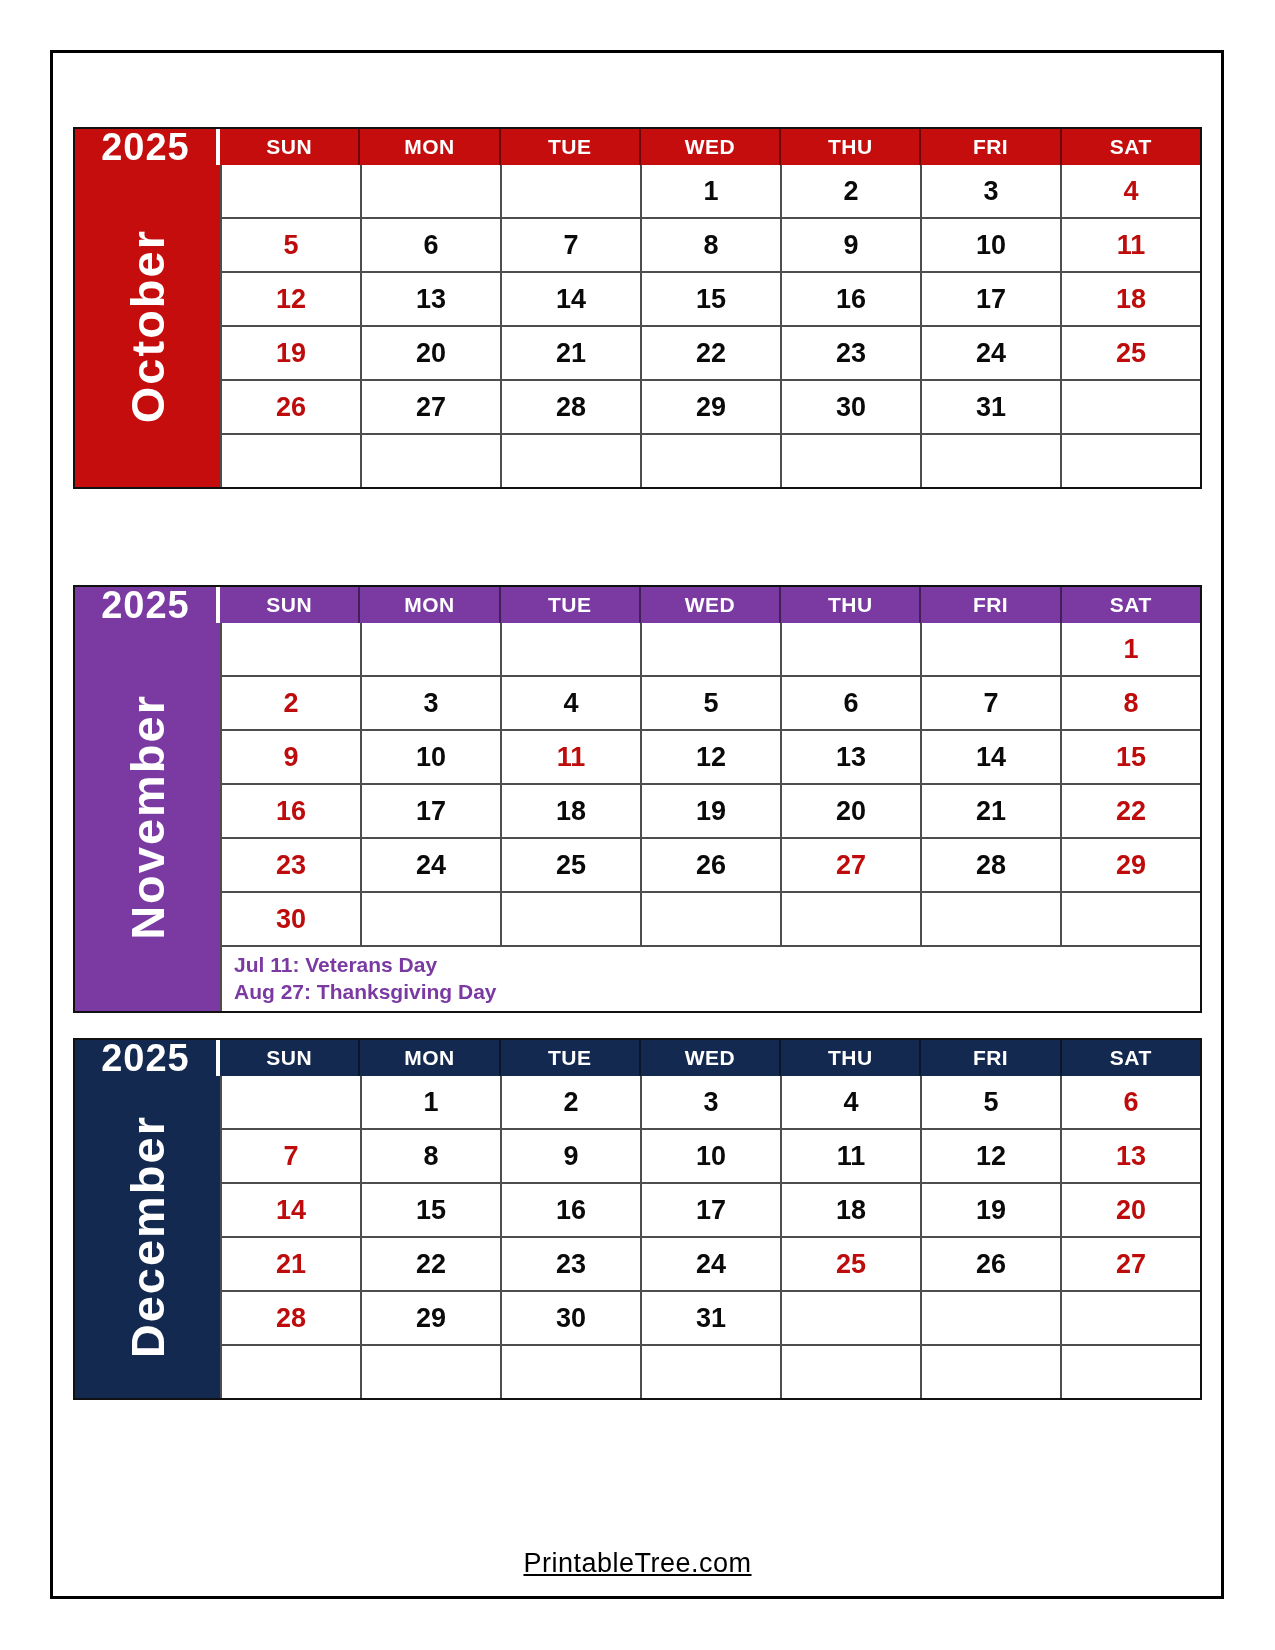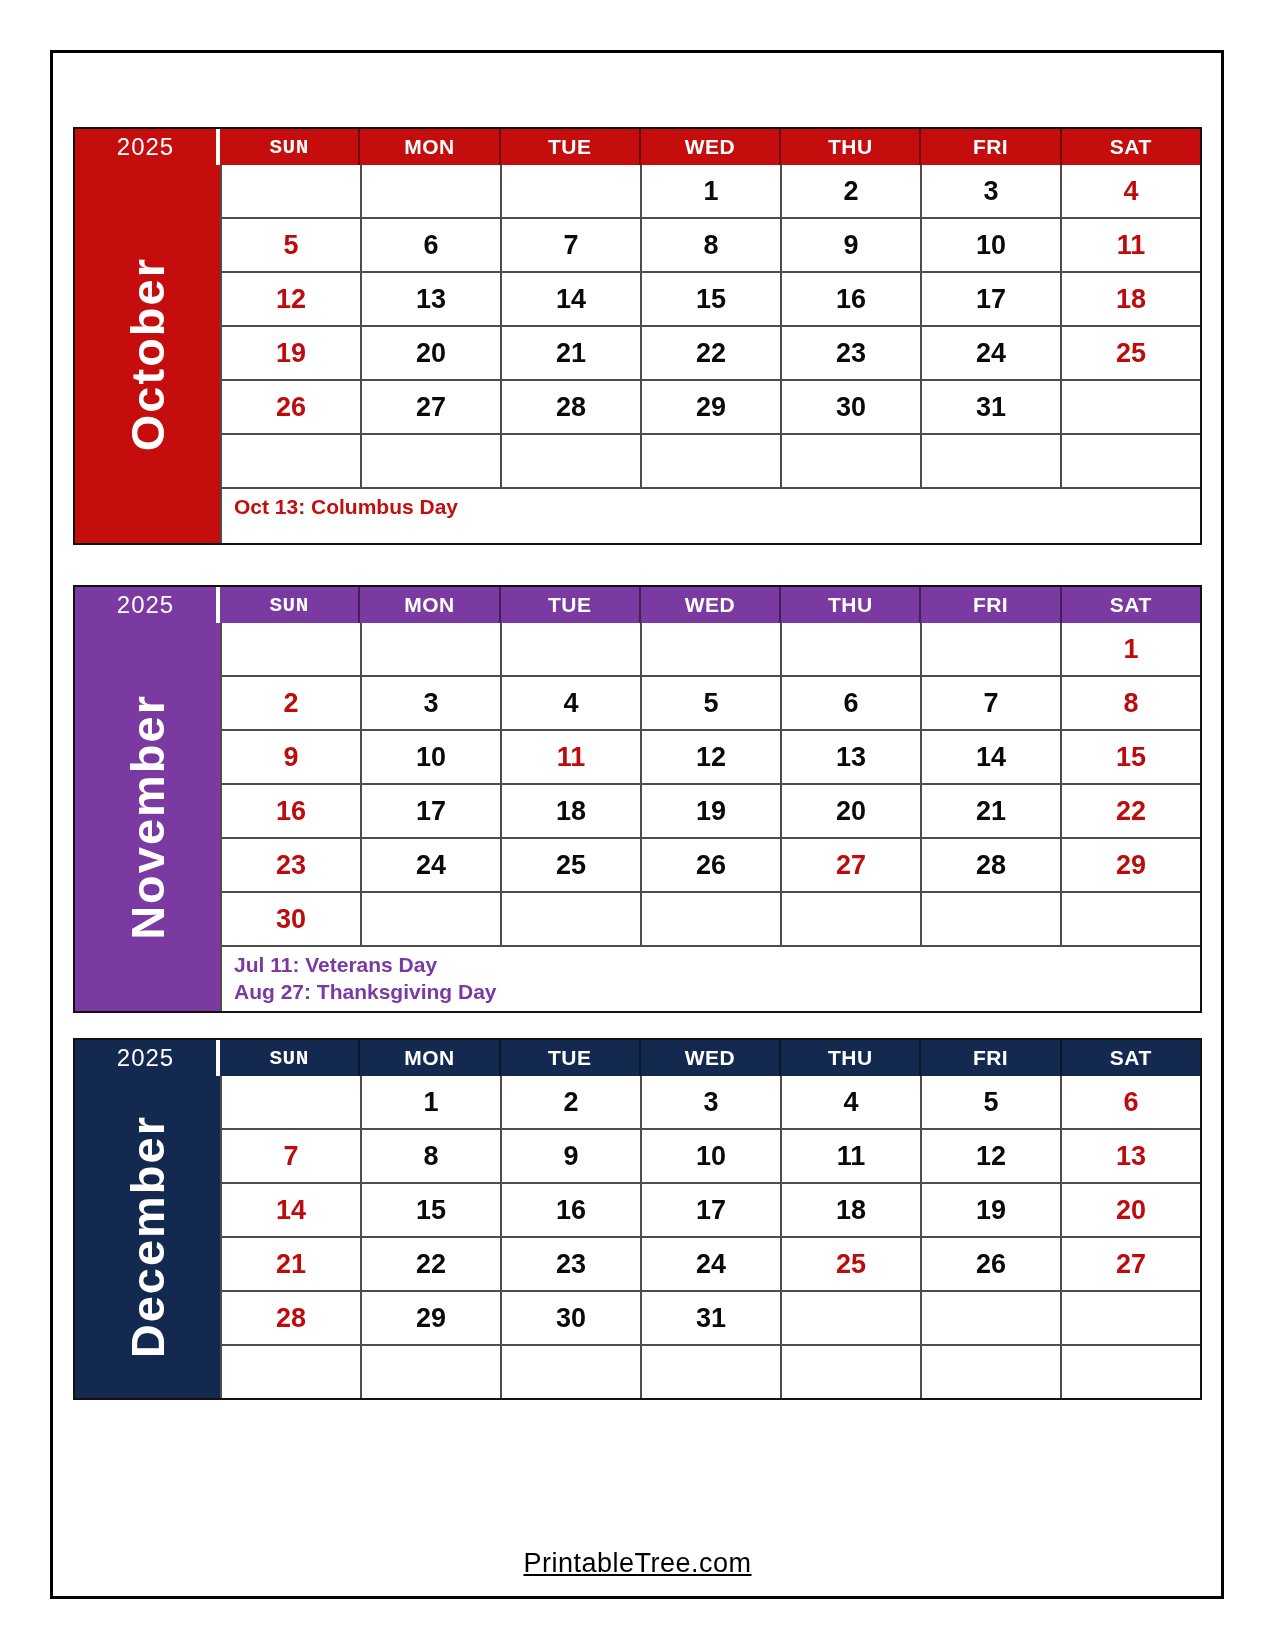--- a/index.html
+++ b/index.html
@@ -18,33 +18,33 @@
   .month {
     position:absolute; left:73px; width:1129px;
     border:2px solid #111;
     box-sizing:border-box;
     background:#fff;
   }
   .m-header { display:flex; height:36px; }
   .year-cell {
     width:141px; flex:0 0 141px;
     margin-right:4px;
-    color:#fff; font-weight:normal; font-size:24px;
+    color:#fff; font-weight:bold; font-size:38px;
     display:flex; align-items:center; justify-content:center;
     letter-spacing:1px;
   }
   .wd-row { flex:1; display:flex; }
   .wd-cell {
     flex:1;
     color:#fff; font-weight:bold; font-size:21px;
     display:flex; align-items:center; justify-content:center;
     border-left:2px solid rgba(0,0,0,0.45);
     letter-spacing:0.5px;
   }
-  .wd-cell:first-child { border-left:none;font-family:Liberation Mono, monospace; }
+  .wd-cell:first-child { border-left:none; }
   .m-body { display:flex; }
   .sidebar {
     width:145px; flex:0 0 145px;
     display:flex; align-items:center; justify-content:center;
   }
   .month-name {
     writing-mode:vertical-rl;
     transform:rotate(180deg);
     color:#fff; font-weight:bold; font-size:47px;
     letter-spacing:2px;
@@ -153,23 +153,20 @@
         </div>
         <div class="week-row">
           <div class="date-cell"></div>
           <div class="date-cell"></div>
           <div class="date-cell"></div>
           <div class="date-cell"></div>
           <div class="date-cell"></div>
           <div class="date-cell"></div>
           <div class="date-cell"></div>
         </div>
-        <div class="holiday-row" style="color: rgb(197, 13, 13);">
-          <div>Oct 13: Columbus Day</div>
-        </div>
       </div>
   </div>
 </section>
 
 <section class="month month-november">
   <div class="m-header">
     <div class="year-cell" style="background: rgb(122, 58, 162);">2025</div>
     <div class="wd-row">
         <div class="wd-cell" style="background: rgb(122, 58, 162);">SUN</div>
         <div class="wd-cell" style="background: rgb(122, 58, 162);">MON</div>

